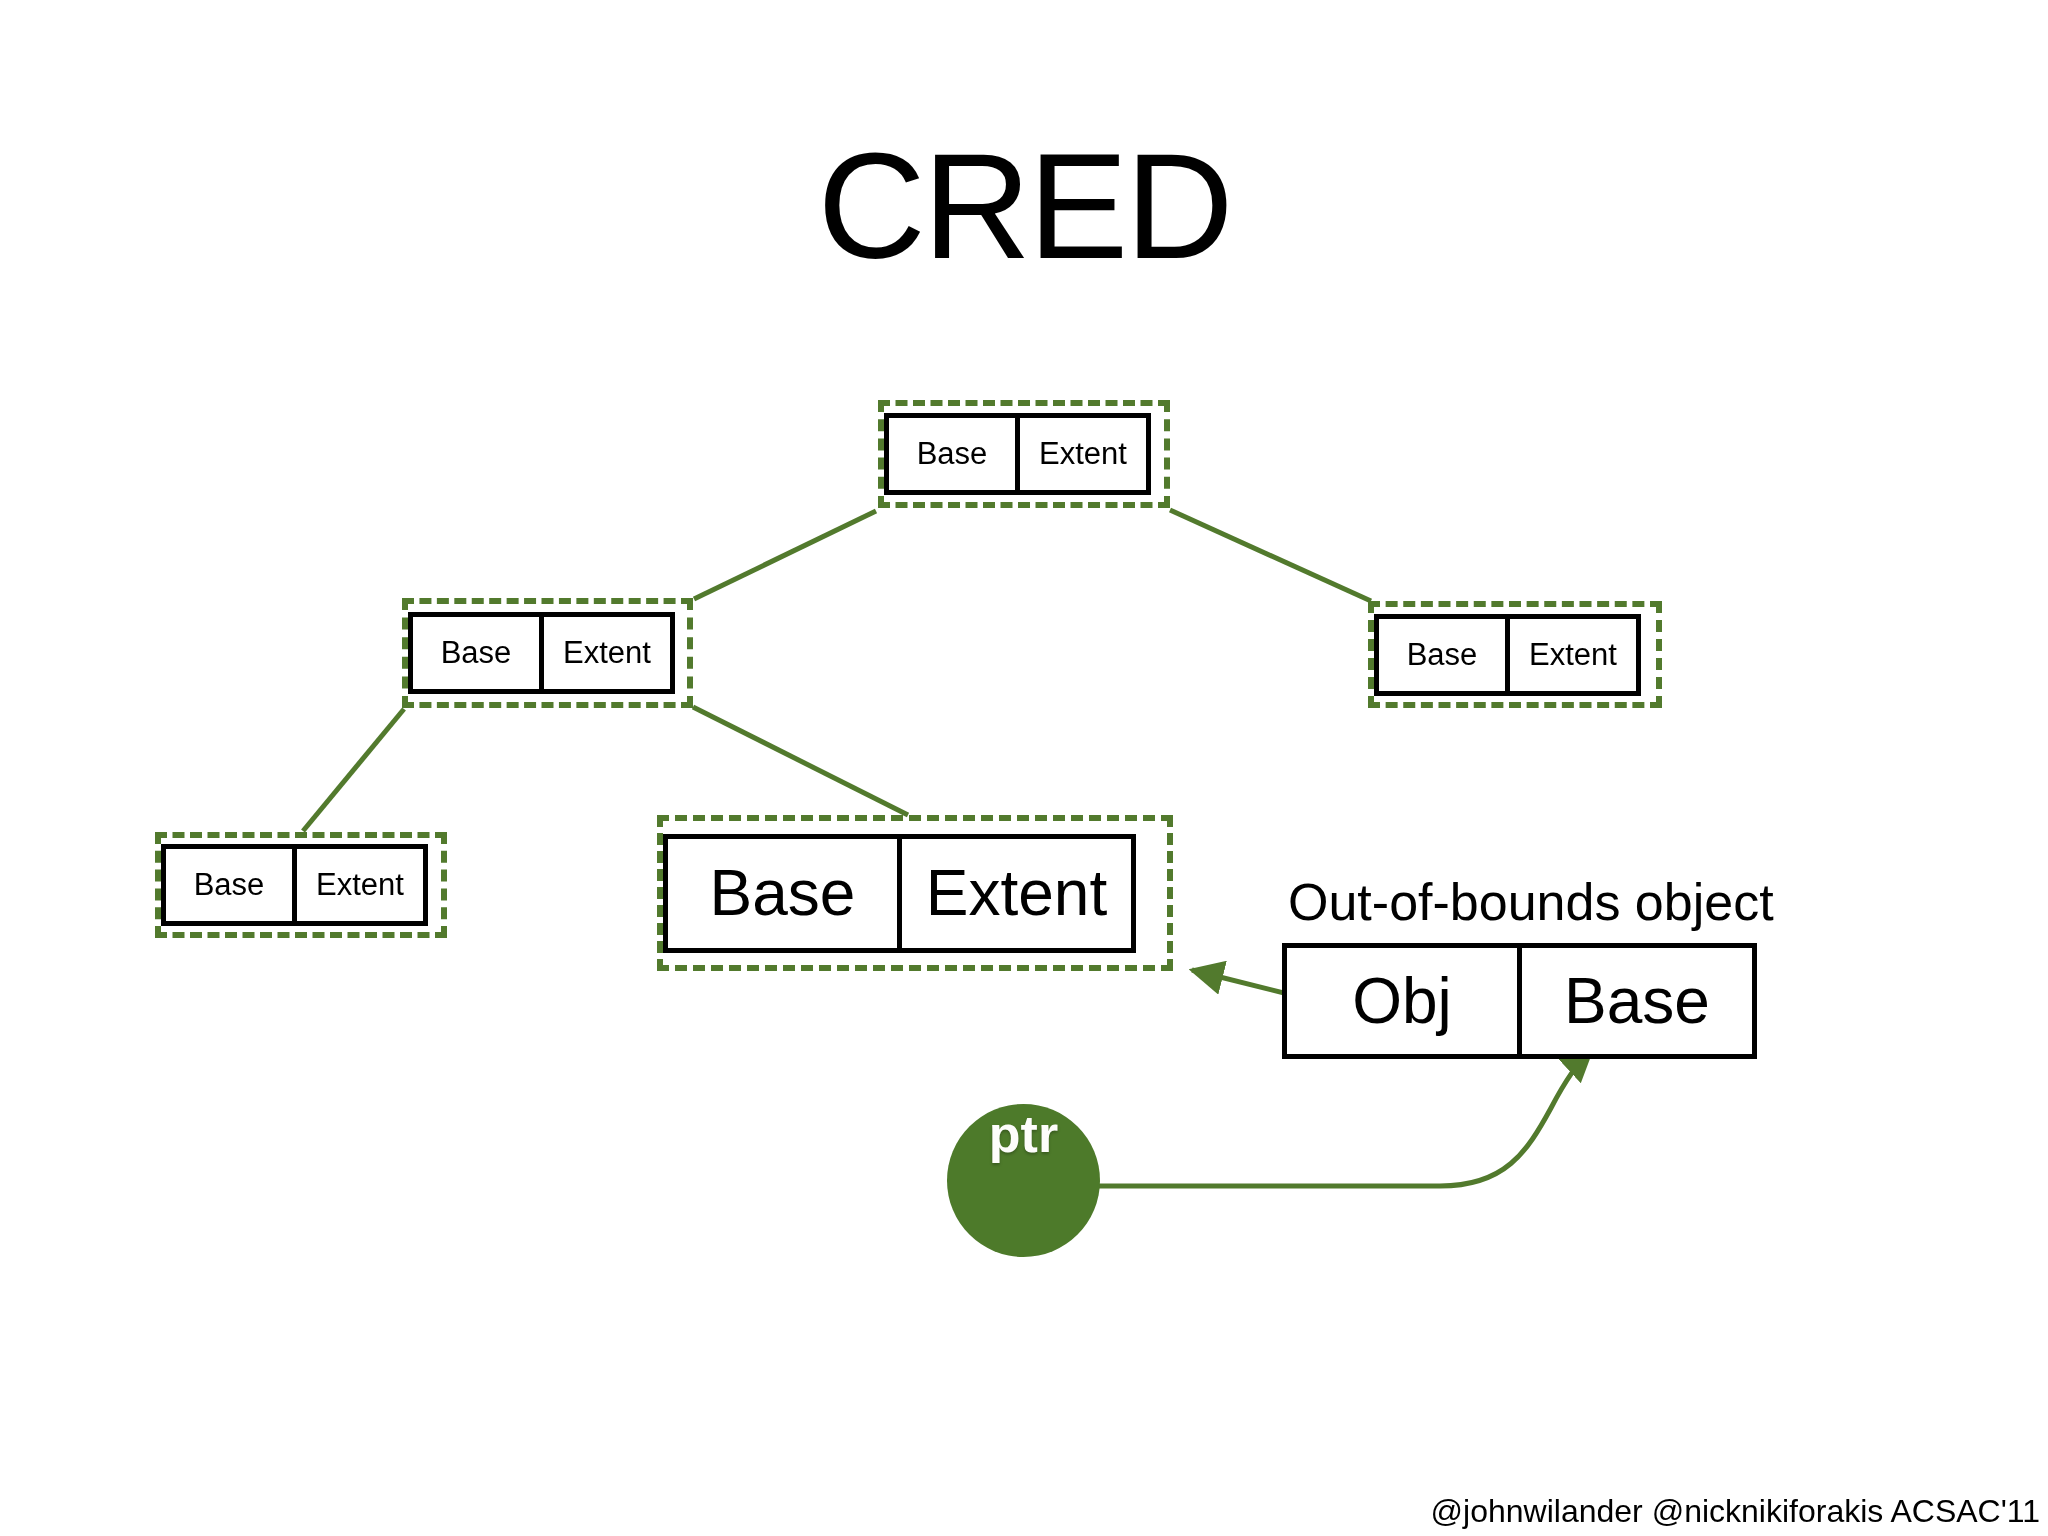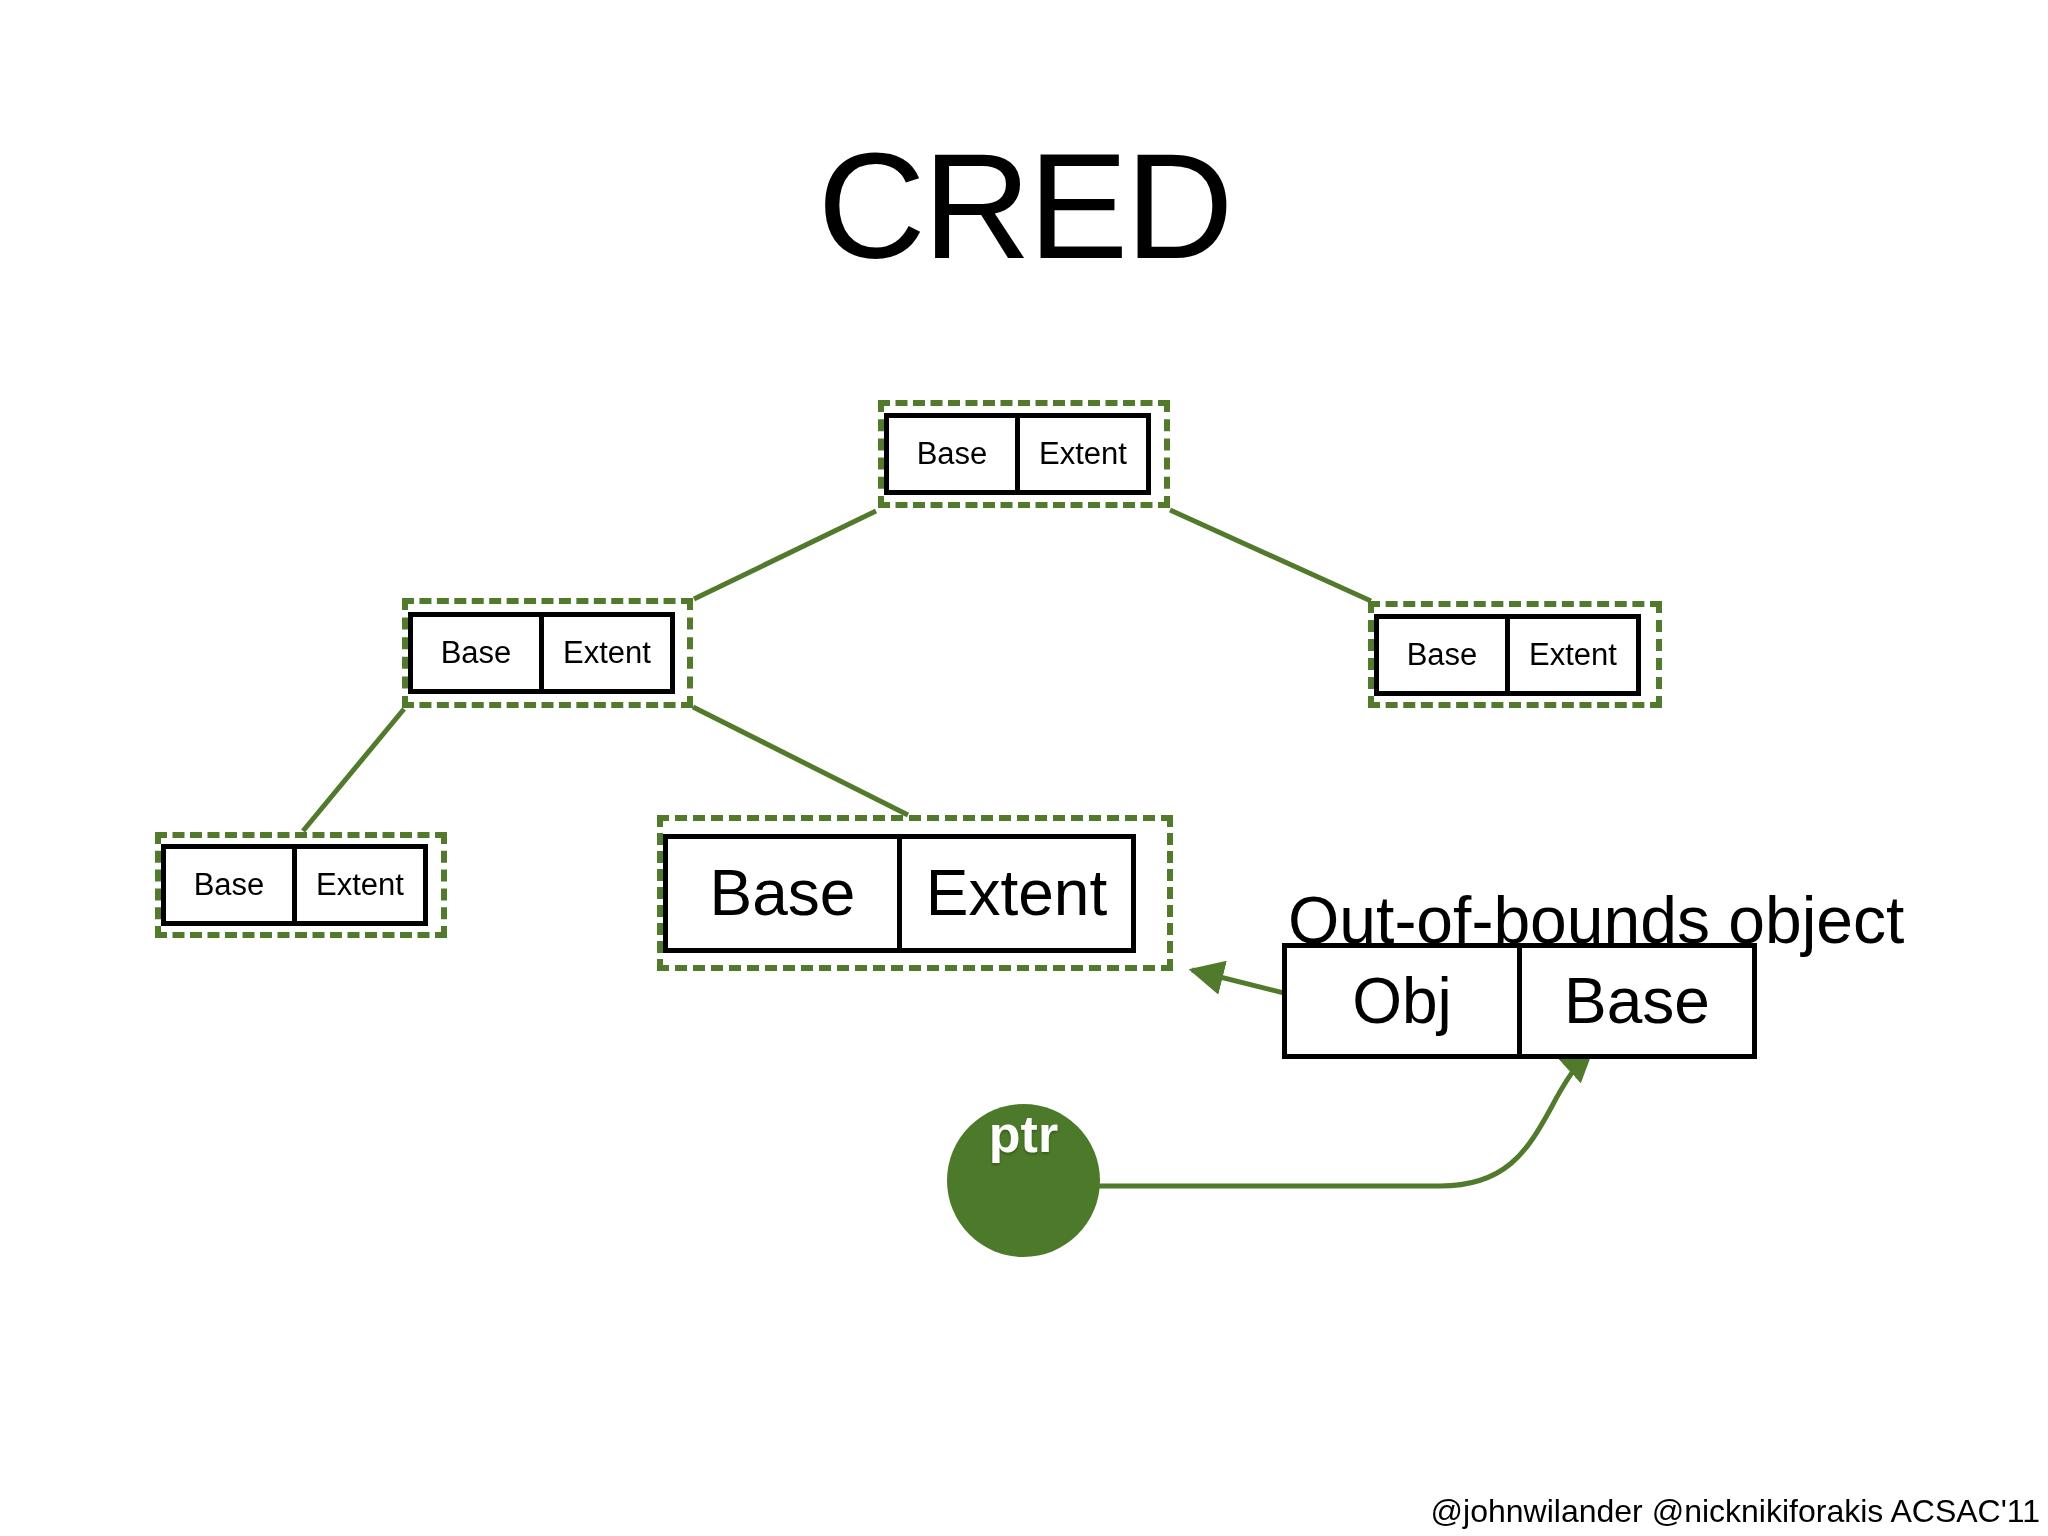--- a/index.html
+++ b/index.html
@@ -47,21 +47,21 @@
   
   .oob-box{
     position:absolute;left:1282px;top:943px;width:475px;height:116px;
     border:5px solid var(--ink);box-sizing:border-box;display:flex;background:#fff;
   }
   .oob-box .cell{flex:1;font-size:64px;}
   .oob-box .cell.base{border-right:5px solid var(--ink);}
 
   .oob-label{
     position:absolute;left:1288px;top:872px;
-    font-size:66px;white-space:nowrap;color:var(--ink);margin-top:10px;
+    font-size:52px;white-space:nowrap;color:var(--ink);
   }
 
   .note{
     position:absolute;left:305px;top:1042px;
     font-size:64px;line-height:81px;color:var(--ink);
   }
 
   .ptr-circle{
     position:absolute;left:947px;top:1104px;width:153px;height:153px;
     border-radius:50%;background:var(--circle-green);

